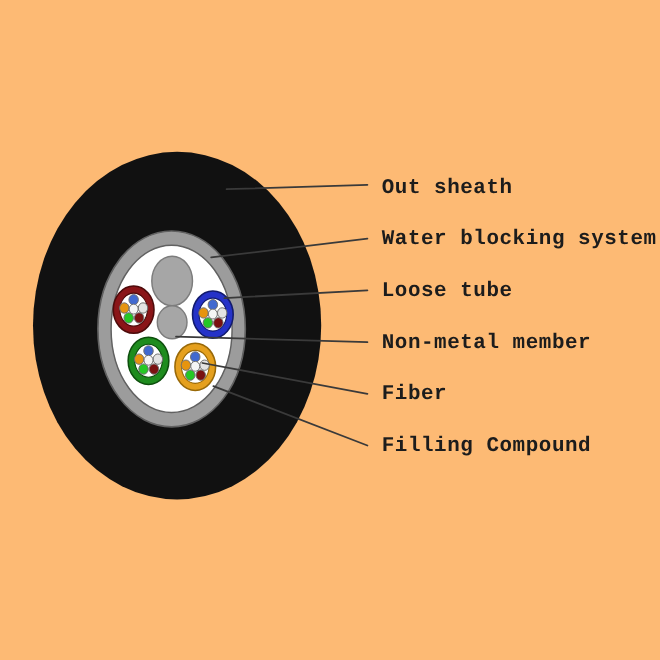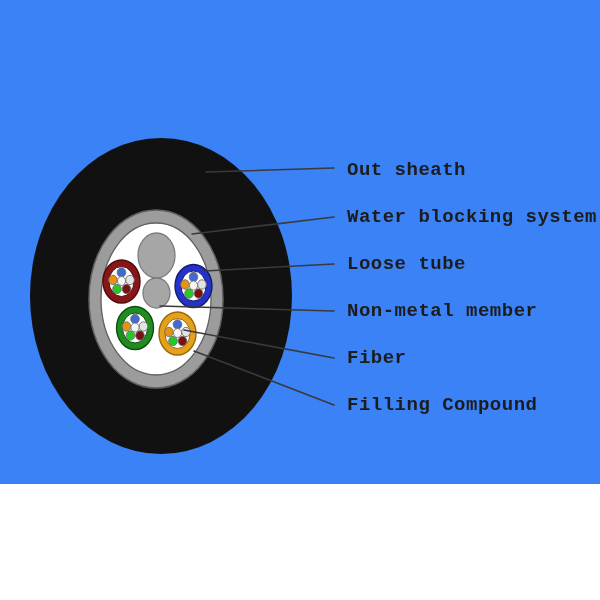--- a/index.html
+++ b/index.html
@@ -3,22 +3,22 @@
 <meta charset="utf-8">
 <style>
   html, body {
     margin: 0;
     padding: 0;
     background: #ffffff;
   }
   .canvas {
     position: relative;
     width: 600px;
-    height: 484px;
-    background: #3b82f6;
+    height: 600px;
+    background: #fdba74;
     overflow: hidden;
     font-family: "Liberation Mono", monospace;
   }
   svg { display: block; }
   .label-text {
     font-family: "Liberation Mono", monospace;
     font-size: 19px;
     font-weight: 700;
     letter-spacing: 0.5px;
   }

